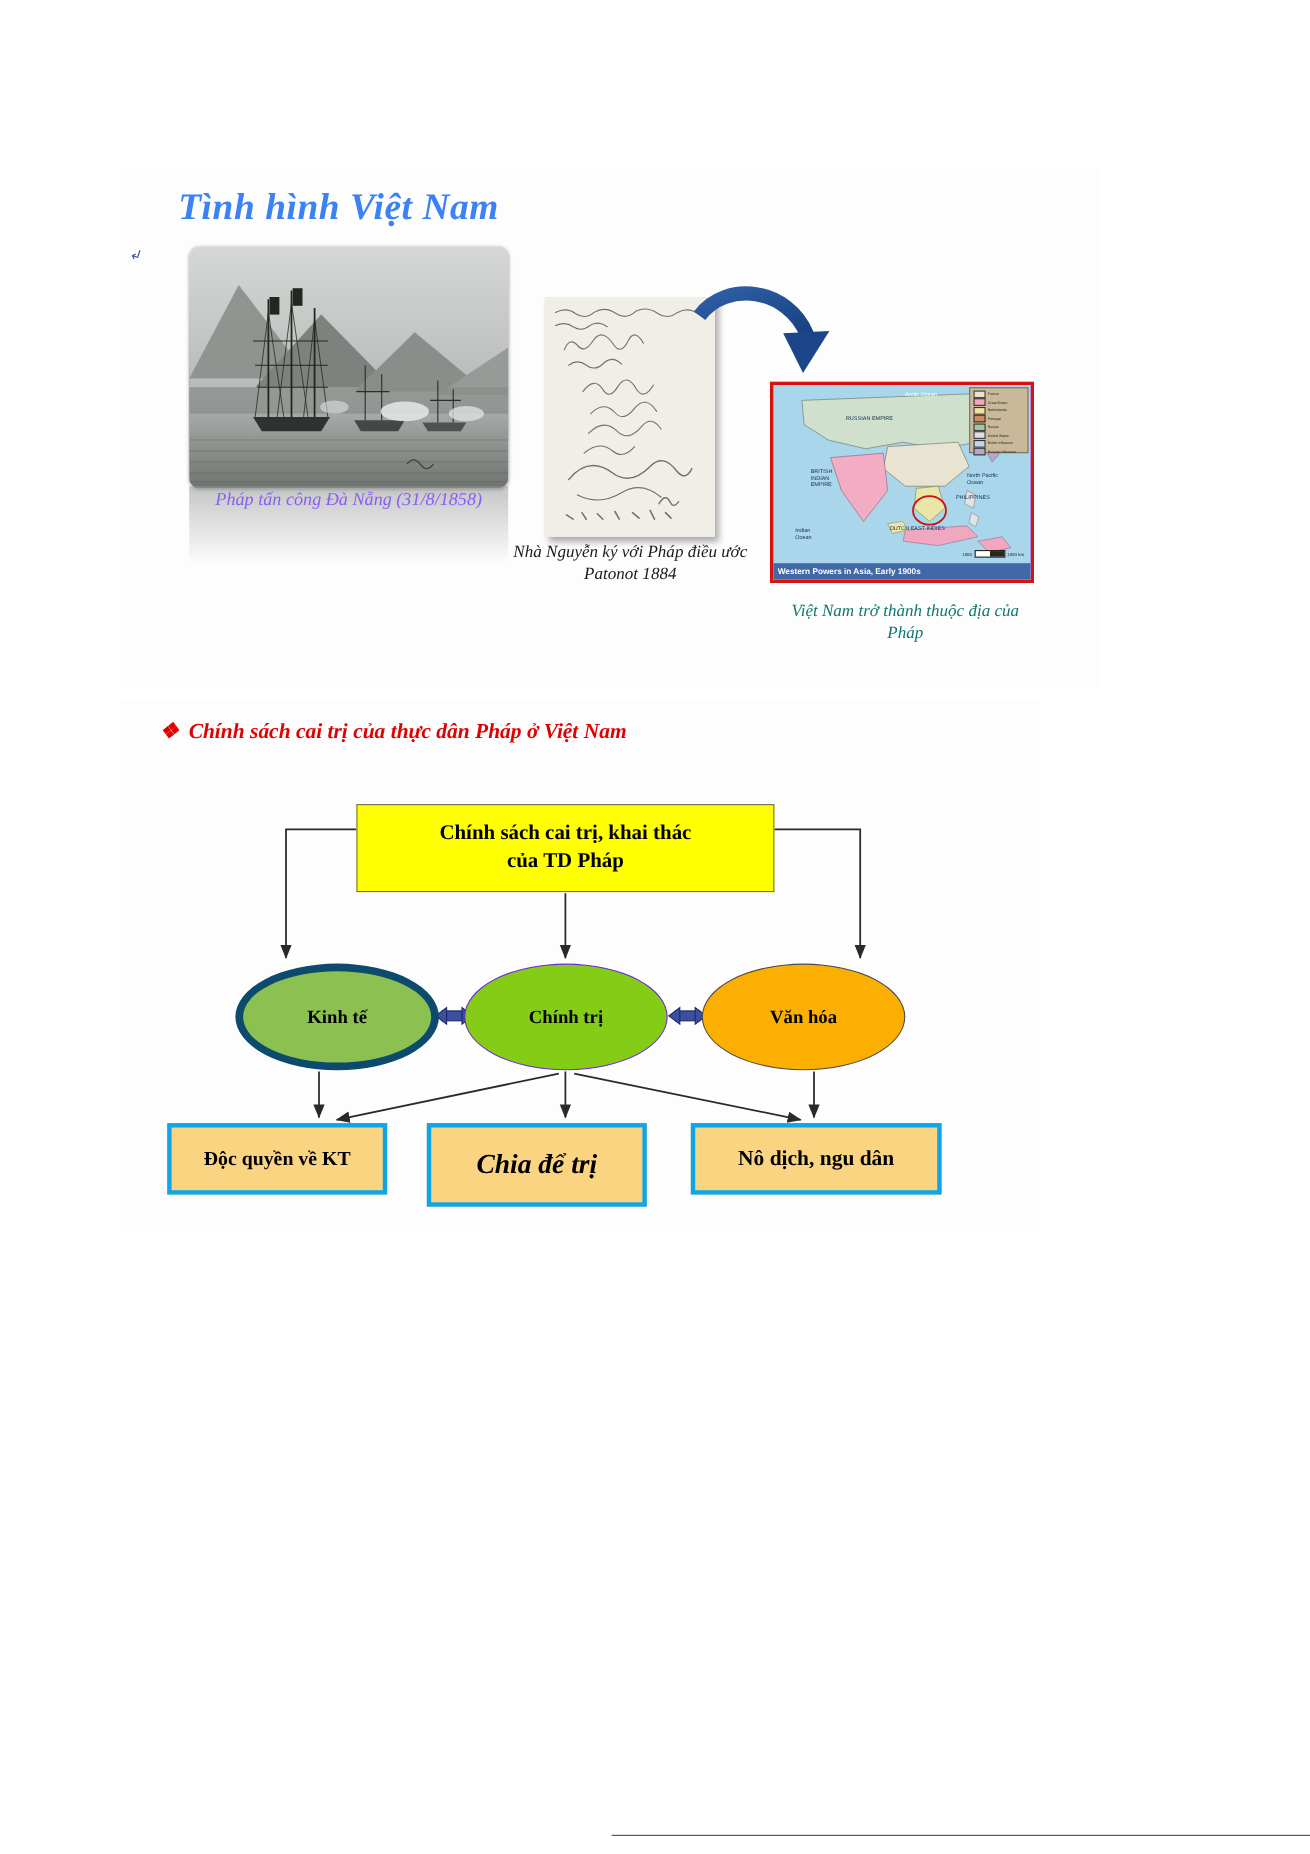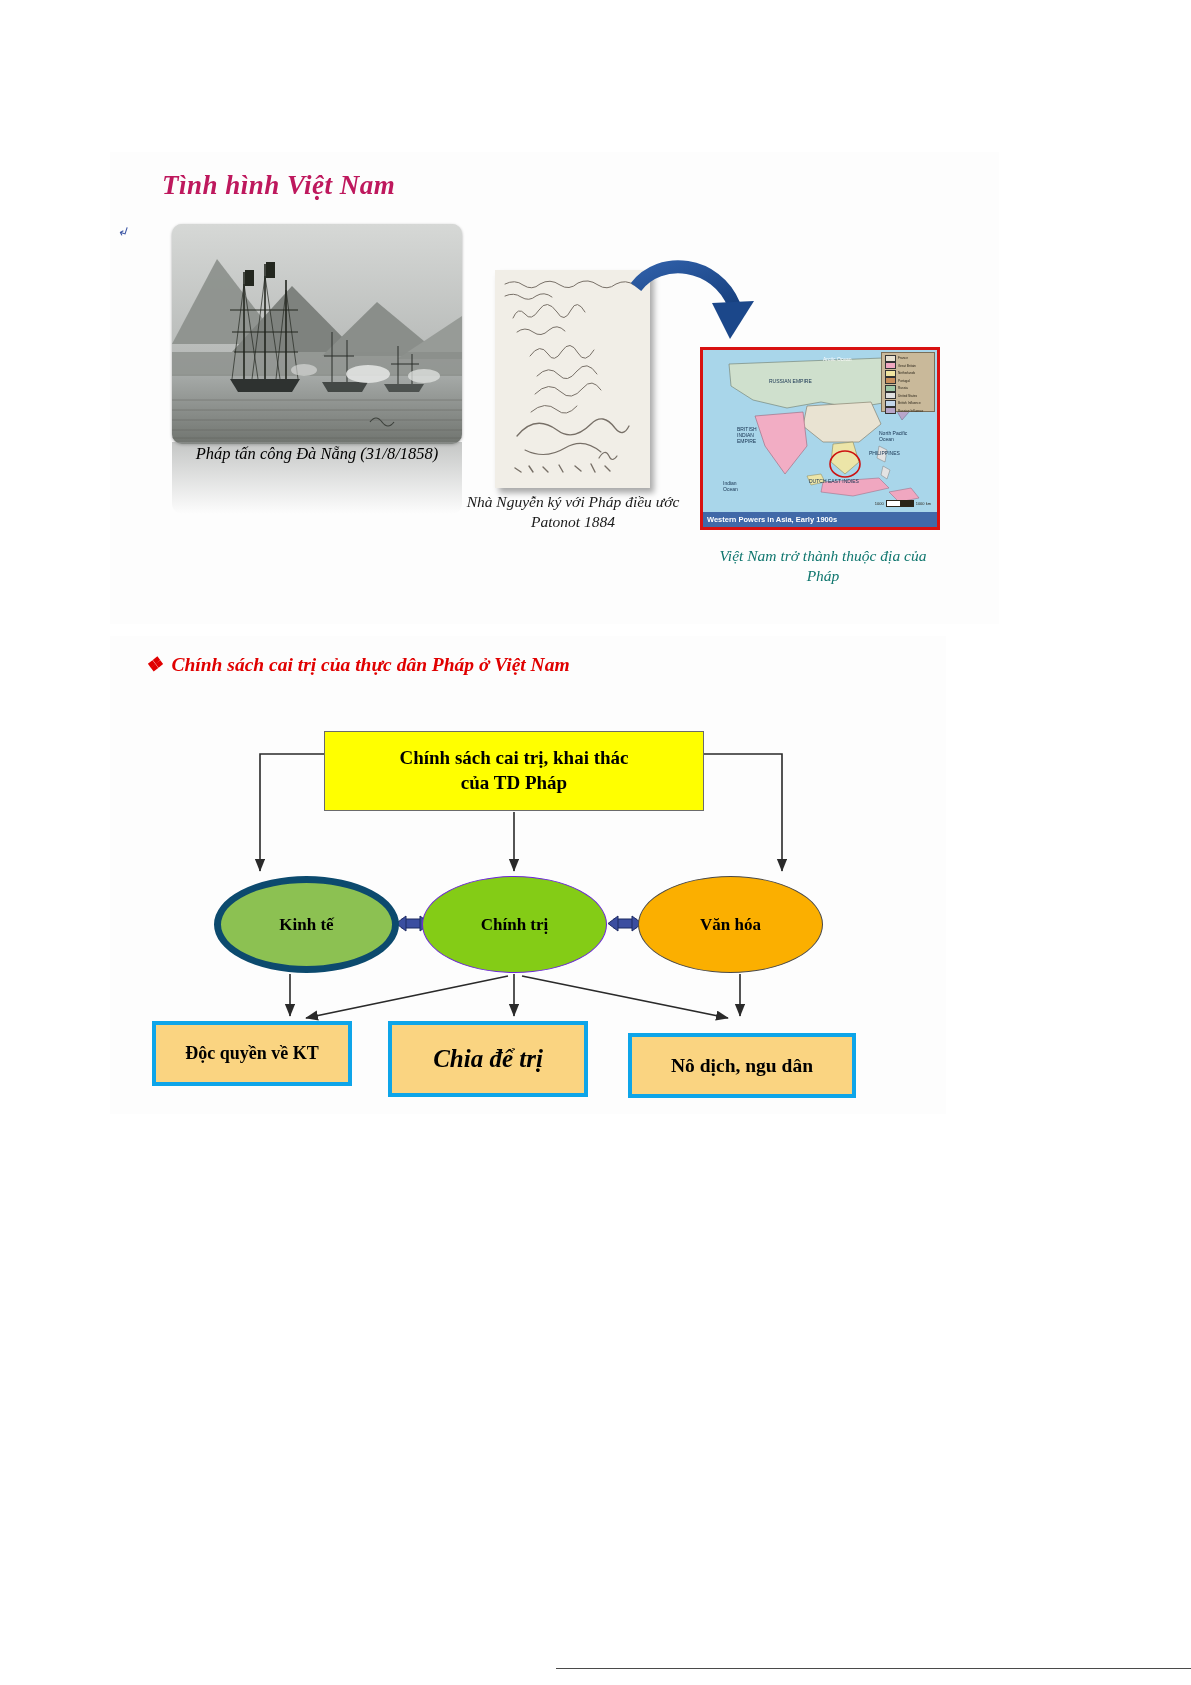--- a/index.html
+++ b/index.html
@@ -1,30 +1,30 @@
 <!DOCTYPE html>
 <html><head>
 <meta charset="utf-8">
 <style>
   html,body{margin:0;padding:0;background:#ffffff;}
   body{width:1191px;height:1685px;position:relative;font-family:"Liberation Serif",serif;overflow:hidden;}
 
   
   #top-section{position:absolute;left:110px;top:152px;width:889px;height:472px;background:#fdfdfd;}
-  #slide-title{position:absolute;left:52px;top:18px;font-size:27px;font-weight:bold;font-style:italic;color:#be185d;letter-spacing:.5px;white-space:nowrap;}
+  #slide-title{position:absolute;left:52px;top:18px;font-size:34px;font-weight:bold;font-style:italic;color:#3b82f6;letter-spacing:.5px;white-space:nowrap;}
   #tiny-mark{position:absolute;left:8px;top:72px;color:#3b55a4;font-size:13px;transform:rotate(18deg);}
 
   
   #photo1-wrap{position:absolute;left:62px;top:72px;width:290px;height:220px;}
   #photo1{position:absolute;inset:0;border-radius:10px;overflow:hidden;
           background:linear-gradient(#cfd2d0 0%,#bcbfbd 28%,#9fa3a1 48%,#8b8f8d 63%,#a6a9a7 100%);
           box-shadow:0 1px 3px rgba(0,0,0,.35);}
   #photo1-reflect{position:absolute;left:0;top:218px;width:290px;height:72px;border-radius:0 0 10px 10px;
           background:linear-gradient(rgba(150,153,151,.55),rgba(255,255,255,0));}
-  #cap1{position:absolute;left:62px;top:292px;width:290px;text-align:center;font-style:italic;font-size:16.5px;color:#000000;}
+  #cap1{position:absolute;left:62px;top:292px;width:290px;text-align:center;font-style:italic;font-size:16.5px;color:#8b5cf6;}
 
   
   #photo2{position:absolute;left:385px;top:118px;width:155px;height:218px;
           background:linear-gradient(130deg,#f3f1ec 0%,#e8e5dd 45%,#dedbd2 100%);
           box-shadow:4px 5px 6px rgba(0,0,0,.33);}
   #cap2{position:absolute;left:352px;top:340px;width:222px;text-align:center;font-style:italic;font-size:15.5px;line-height:1.26;color:#1a1a1a;}
 
   
   #arrow-svg{position:absolute;left:520px;top:105px;width:130px;height:90px;}
 
@@ -52,21 +52,21 @@
   .node{position:absolute;box-sizing:border-box;display:flex;align-items:center;justify-content:center;text-align:center;}
   #yellow-box{left:214px;top:55px;width:380px;height:80px;background:#ffff00;border:1.5px solid #6b6b6b;
       font-weight:bold;font-size:19px;line-height:1.3;color:#000;}
   .ellipse{border-radius:50%;font-weight:bold;font-size:17px;color:#000;}
   #el-kinhte{left:104px;top:200px;width:185px;height:97px;background:#8CC152;border:7px solid #0c4a6e;}
   #el-chinhtri{left:312px;top:200px;width:185px;height:97px;background:#84cc16;border:1px solid #6d28d9;}
   #el-vanhoa{left:528px;top:200px;width:185px;height:97px;background:#FBAF00;border:1px solid #4a4a4a;}
   .tanbox{background:#FAD481;border:4px solid #0ea5e9;font-weight:bold;color:#000;}
   #box-dq{left:42px;top:345px;width:200px;height:65px;font-size:18px;}
   #box-cdt{left:278px;top:345px;width:200px;height:76px;font-size:25px;font-style:italic;}
-  #box-nd{left:518px;top:345px;width:228px;height:65px;font-size:19.5px;margin-top:12px;}
+  #box-nd{left:518px;top:345px;width:228px;height:65px;font-size:19.5px;}
 
   #footer-rule{position:absolute;left:556px;top:1668px;width:635px;height:1px;background:#4a4a4a;}
 </style>
 </head>
 <body>
 
 <div id="top-section">
 
   <div id="slide-title">Tình hình Việt Nam</div>
   <div id="tiny-mark">↲</div>

